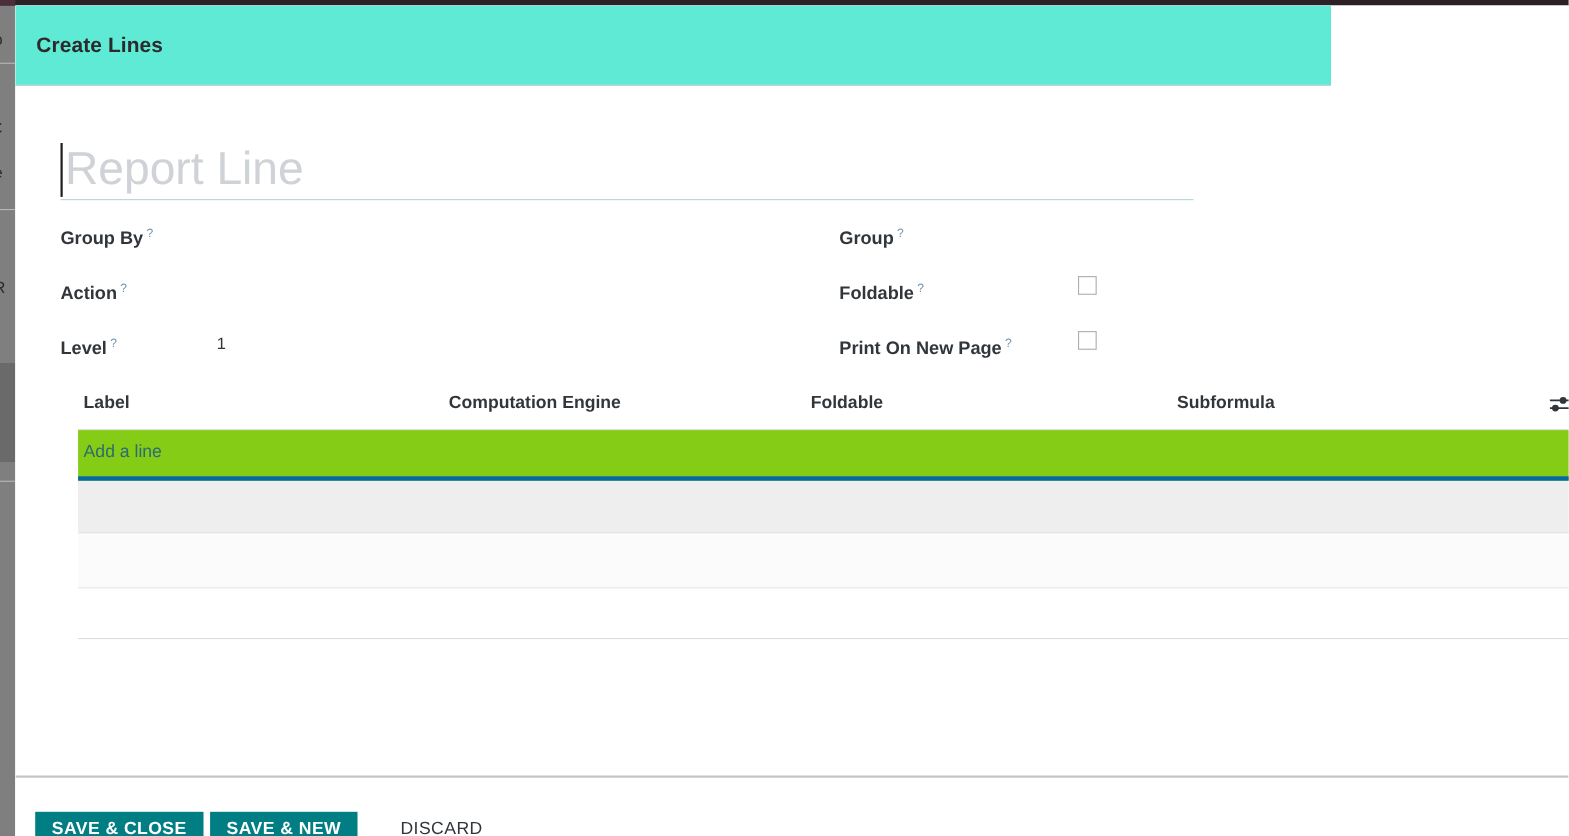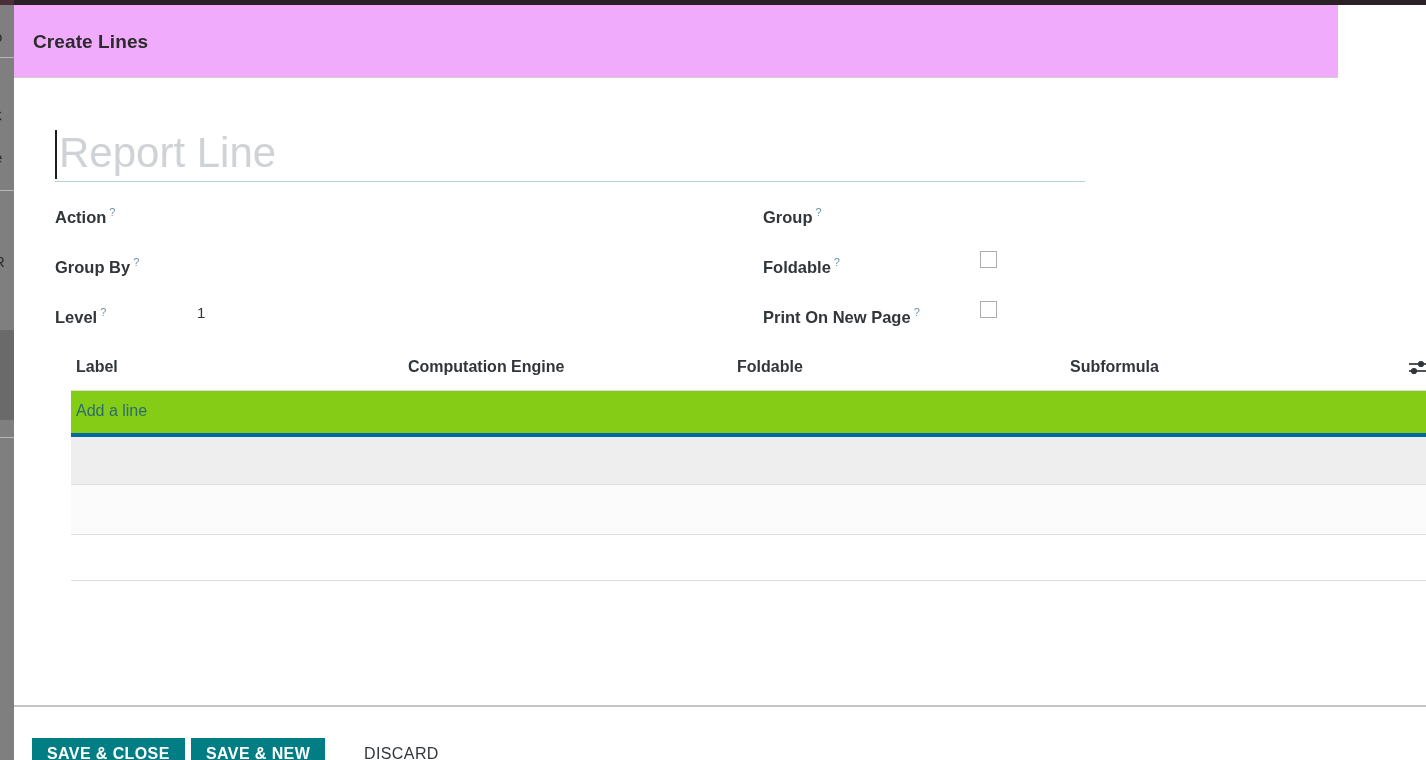--- a/index.html
+++ b/index.html
@@ -68,23 +68,23 @@
     left: 14px; top: 5px;
     width: 1412px;
     height: 755px;
     background: #ffffff;
     overflow: hidden;
   }
 
   .modal-header {
     position: absolute;
     left: 0; top: 0;
-    width: 1324px; height: 73px;
+    width: 1196px; height: 73px;
     border-bottom: 1px solid #cfcfcf;
-    background: #f0abfc;
+    background: #5eead4;
   }
   .modal-title {
     position: absolute;
     left: 19px; top: 26px;
     font-size: 19px;
     font-weight: bold;
     color: #2b2b2b;
     letter-spacing: .1px;
   }
 
@@ -298,26 +298,26 @@
       <div class="name-caret"></div>
       <div class="name-placeholder">Report Line</div>
     </div>
 
     <div class="fields">
 
       <div class="col-left">
 
 
         <div class="field-row">
+          <div class="field-label"><span>Group By</span><span class="help-mark">?</span></div>
+          <div class="field-value"></div>
+        </div>
+
+        <div class="field-row">
           <div class="field-label"><span>Action</span><span class="help-mark">?</span></div>
-          <div class="field-value"></div>
-        </div>
-
-        <div class="field-row">
-          <div class="field-label"><span>Group By</span><span class="help-mark">?</span></div>
           <div class="field-value"></div>
         </div>
 
         <div class="field-row">
           <div class="field-label"><span>Level</span><span class="help-mark">?</span></div>
           <div class="field-value">1</div>
         </div>
 
       </div>
 

